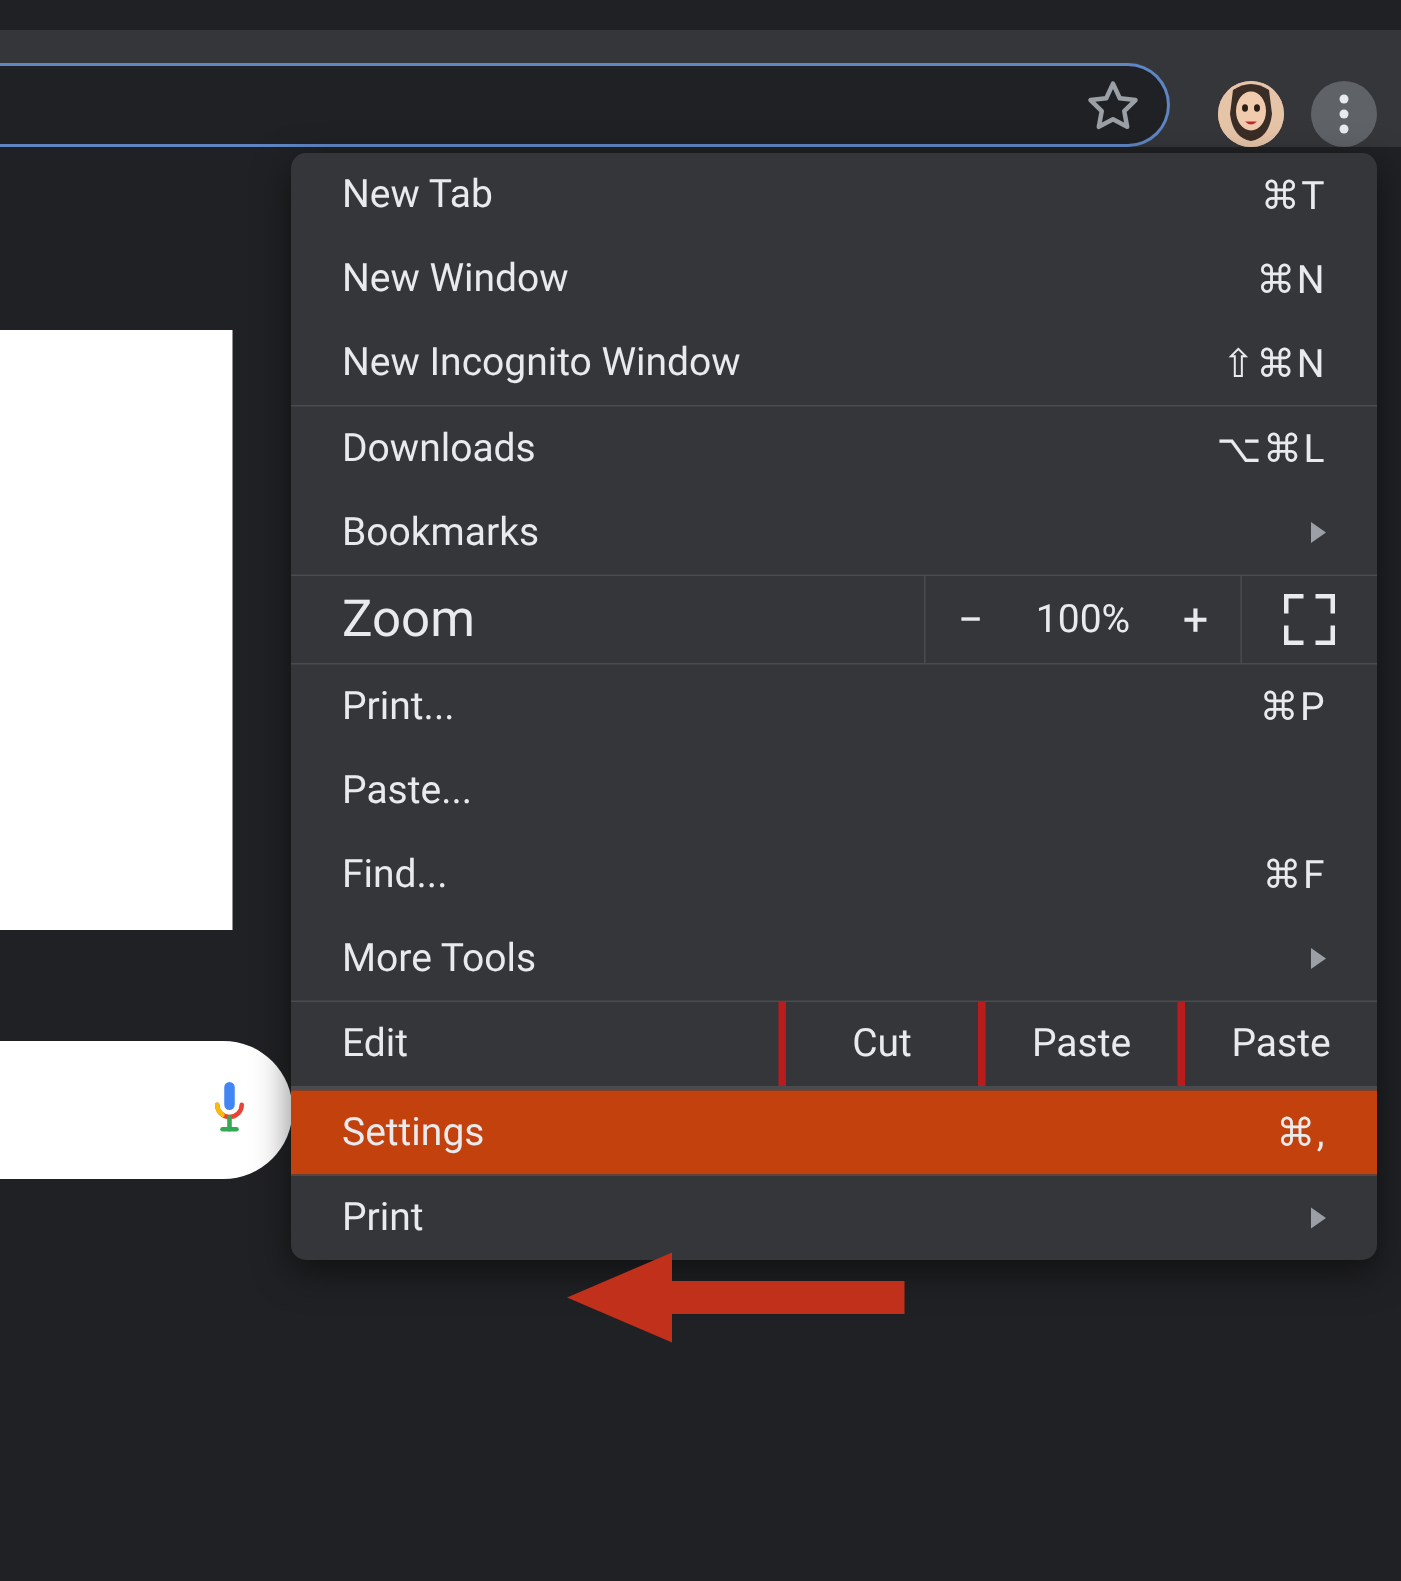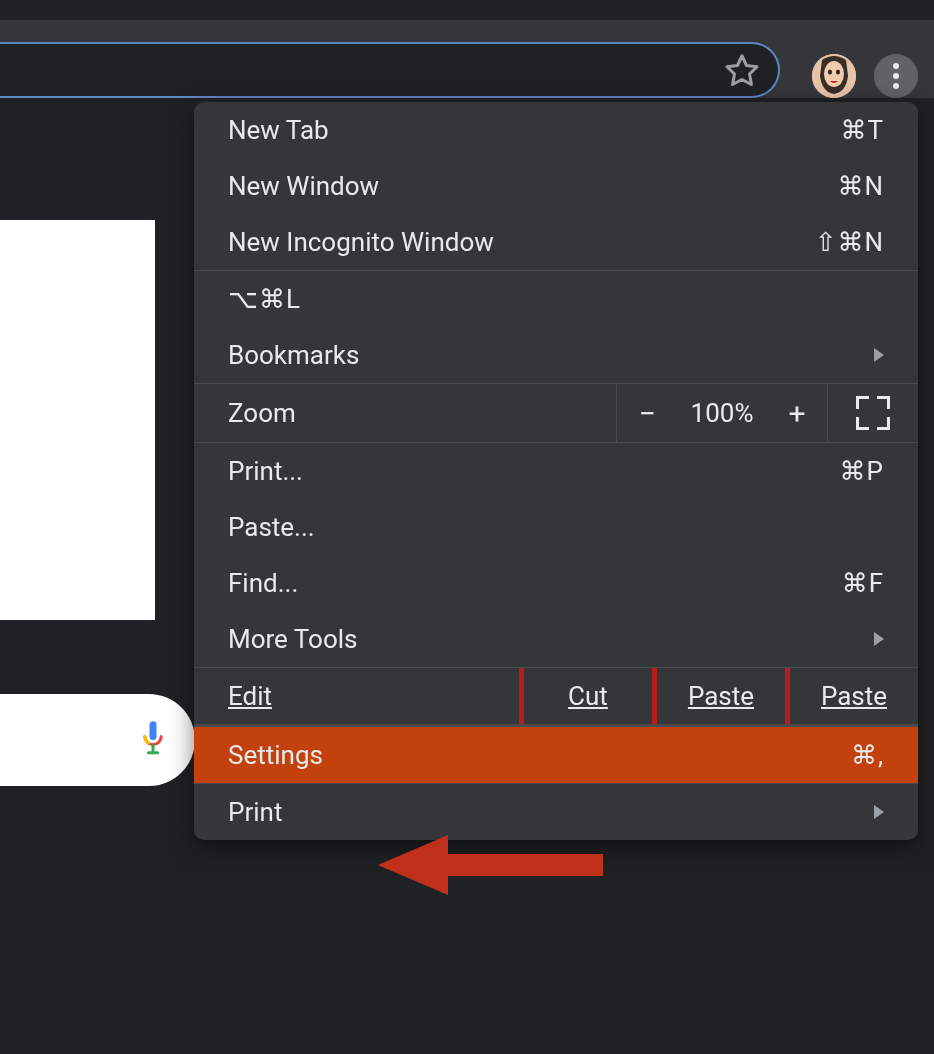--- a/index.html
+++ b/index.html
@@ -16,33 +16,33 @@
   .search-pill{position:absolute;left:0;top:694px;width:195px;height:92px;background:#fff;border-top-right-radius:46px;border-bottom-right-radius:46px;display:flex;align-items:center;justify-content:flex-end;padding-right:28px;box-sizing:border-box;}
   .mic{width:28px;height:40px;}
   
   .menu{position:absolute;right:16px;top:102px;width:724px;background:#35363a;border-radius:10px;box-shadow:0 8px 24px rgba(0,0,0,.5);overflow:hidden;}
   .row{display:flex;align-items:center;height:56px;padding:0 34px;font-size:26px;color:#e8eaed;}
   .row .label{flex:1;}
   .row .shortcut{color:#e8eaed;font-size:26px;letter-spacing:1px;}
   .sep{height:1px;background:#4a4b4e;}
   .tri{width:0;height:0;border-left:10px solid #9aa0a6;border-top:7px solid transparent;border-bottom:7px solid transparent;}
   .zoom-row{display:flex;height:58px;align-items:stretch;}
-  .zoom-row .zlabel{flex:1;display:flex;align-items:center;padding-left:34px;font-size:26px;}
+  .zoom-row .zlabel{flex:1;display:flex;align-items:center;padding-left:34px;font-size:34px;}
   .zoom-ctrls{display:flex;align-items:center;border-left:1px solid #4a4b4e;}
   .zbtn{width:60px;text-align:center;font-size:30px;color:#e8eaed;}
   .zval{width:90px;text-align:center;font-size:26px;}
   .fs{width:90px;display:flex;align-items:center;justify-content:center;border-left:1px solid #4a4b4e;}
   .fs-icon{width:28px;height:28px;border:3px dashed transparent;position:relative;}
   .fs-icon::before,.fs-icon::after{content:"";position:absolute;width:10px;height:10px;border:3px solid #e8eaed;}
   .fs-icon::before{top:-3px;left:-3px;border-right:none;border-bottom:none;}
   .fs-icon::after{bottom:-3px;right:-3px;border-left:none;border-top:none;}
   .fs-icon .c2{position:absolute;top:-3px;right:-3px;width:10px;height:10px;border:3px solid #e8eaed;border-left:none;border-bottom:none;}
   .fs-icon .c3{position:absolute;bottom:-3px;left:-3px;width:10px;height:10px;border:3px solid #e8eaed;border-right:none;border-top:none;}
   .edit-row{display:flex;height:56px;align-items:stretch;}
-  .edit-row>div{display:flex;align-items:center;justify-content:center;font-size:26px;text-decoration:underline;}
+  .edit-row>div{display:flex;align-items:center;justify-content:center;font-size:26px;}
   .edit-row .elabel{flex:1;justify-content:flex-start;padding-left:34px;}
   .edit-row .ecell{width:128px;border-left:5px solid #b91c1c;}
   .hlrow{background:#c2410c;}
   .thin-sep{height:3px;background:#4a4b4e;}
   
   .arrow{position:absolute;pointer-events:none;}
 </style>
 </head>
 <body>
 
@@ -89,20 +89,21 @@
     <span class="shortcut">⌘N</span>
   </div>
   <div class="row">
     <span class="label">New Incognito Window</span>
     <span class="shortcut">⇧⌘N</span>
   </div>
 
   <div class="sep"></div>
 
   <div class="row">
+    <span class="label">Downloads</span>
     <span class="shortcut">⌥⌘L</span>
   </div>
   <div class="row">
     <span class="label">Bookmarks</span>
     <span class="tri"></span>
   </div>
 
   <div class="sep"></div>
 
   <div class="zoom-row">

